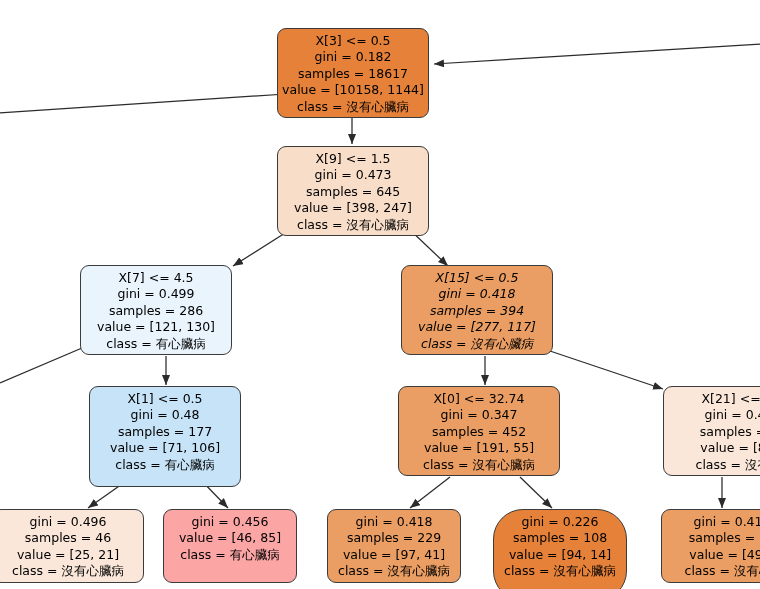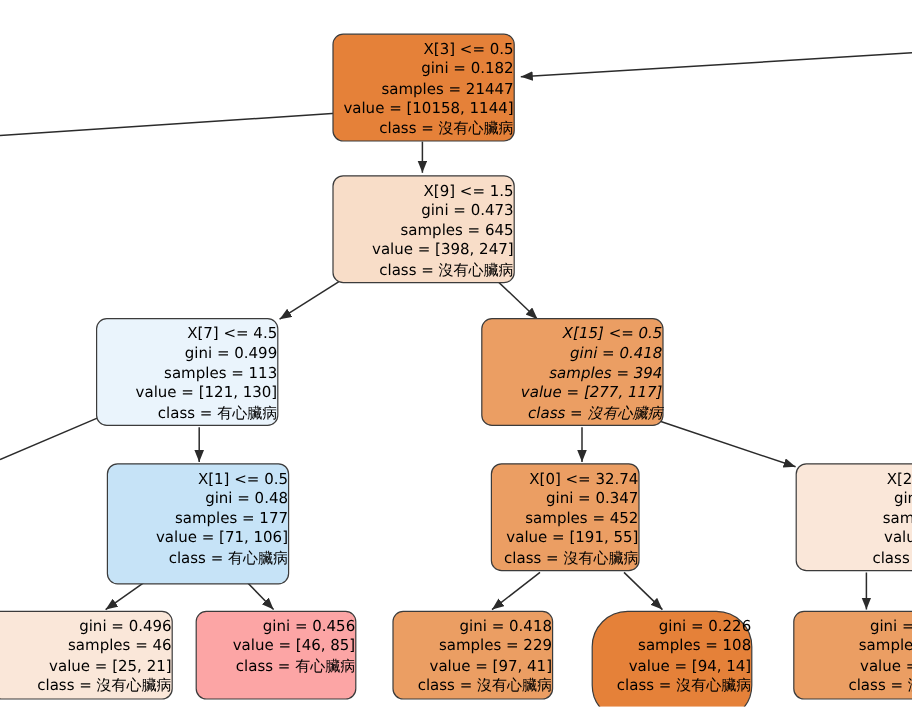--- a/index.html
+++ b/index.html
@@ -21,21 +21,21 @@
     top: 0;
     width: 760px;
     height: 589px;
     pointer-events: none;
   }
   .node {
     position: absolute;
     box-sizing: border-box;
     border: 1px solid #3b3b3b;
     border-radius: 9px;
-    text-align: right;
+    text-align: center;
     color: #000000;
     font-size: 12.5px;
     line-height: 16.4px;
     padding-top: 4px;
     white-space: nowrap;
     z-index: 2;
   }
   .node .ln {
     display: block;
   }
@@ -80,58 +80,58 @@
 
       <path d="M520,477 L552,508" marker-end="url(#arrow)"></path>
 
       <path d="M722,477 L722,508" marker-end="url(#arrow)"></path>
     </g>
   </svg>
 
   <div class="node" style="left:277px; top:28px; width:152px; height:90px; background:#e58139;">
     <span class="ln">X[3] &lt;= 0.5</span>
     <span class="ln">gini = 0.182</span>
-    <span class="ln">samples = 21447</span>
+    <span class="ln">samples = 18617</span>
     <span class="ln">value = [10158, 1144]</span>
     <span class="ln">class = 沒有心臟病</span>
   </div>
 
   <div class="node" style="left:277px; top:146px; width:152px; height:90px; background:#f8ddc8;">
     <span class="ln">X[9] &lt;= 1.5</span>
     <span class="ln">gini = 0.473</span>
     <span class="ln">samples = 645</span>
     <span class="ln">value = [398, 247]</span>
     <span class="ln">class = 沒有心臟病</span>
   </div>
 
   <div class="node" style="left:80px; top:265px; width:152px; height:90px; background:#eaf4fc;">
     <span class="ln">X[7] &lt;= 4.5</span>
     <span class="ln">gini = 0.499</span>
-    <span class="ln">samples = 113</span>
+    <span class="ln">samples = 286</span>
     <span class="ln">value = [121, 130]</span>
     <span class="ln">class = 有心臟病</span>
   </div>
 
   <div class="node" style="left:401px; top:265px; width:152px; height:90px; background:#eb9e63;font-style:italic;">
     <span class="ln">X[15] &lt;= 0.5</span>
     <span class="ln">gini = 0.418</span>
     <span class="ln">samples = 394</span>
     <span class="ln">value = [277, 117]</span>
     <span class="ln">class = 沒有心臟病</span>
   </div>
 
   <div class="node" style="left:89px; top:386px; width:152px; height:101px; background:#c6e3f7;">
     <span class="ln">X[1] &lt;= 0.5</span>
     <span class="ln">gini = 0.48</span>
     <span class="ln">samples = 177</span>
     <span class="ln">value = [71, 106]</span>
     <span class="ln">class = 有心臟病</span>
   </div>
 
-  <div class="node" style="left:409px; top:386px; width:124px; height:90px; background:#eb9e63;">
+  <div class="node" style="left:398px; top:386px; width:162px; height:90px; background:#eb9e63;">
     <span class="ln">X[0] &lt;= 32.74</span>
     <span class="ln">gini = 0.347</span>
     <span class="ln">samples = 452</span>
     <span class="ln">value = [191, 55]</span>
     <span class="ln">class = 沒有心臟病</span>
   </div>
 
   <div class="node" style="left:663px; top:386px; width:152px; height:90px; background:#fae7d9;">
     <span class="ln">X[21] &lt;= 0.</span>
     <span class="ln">gini = 0.48</span>

